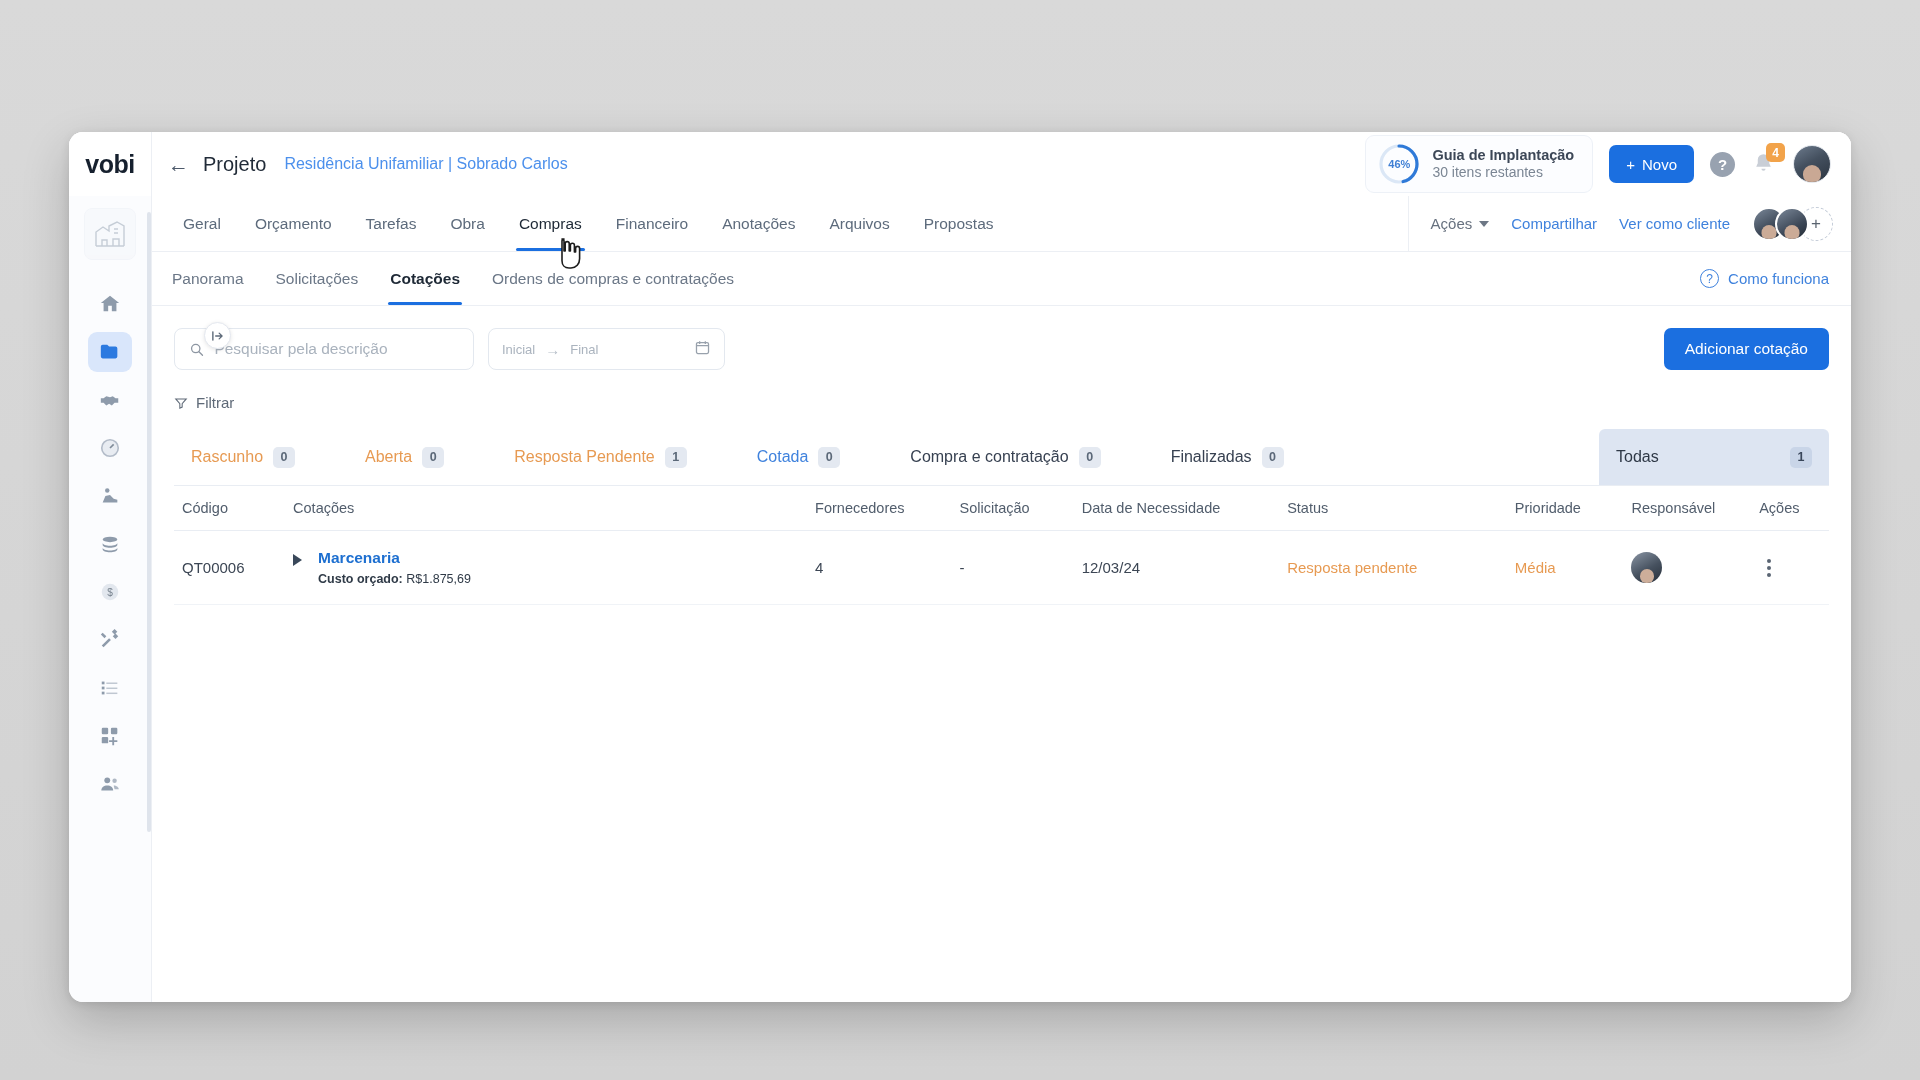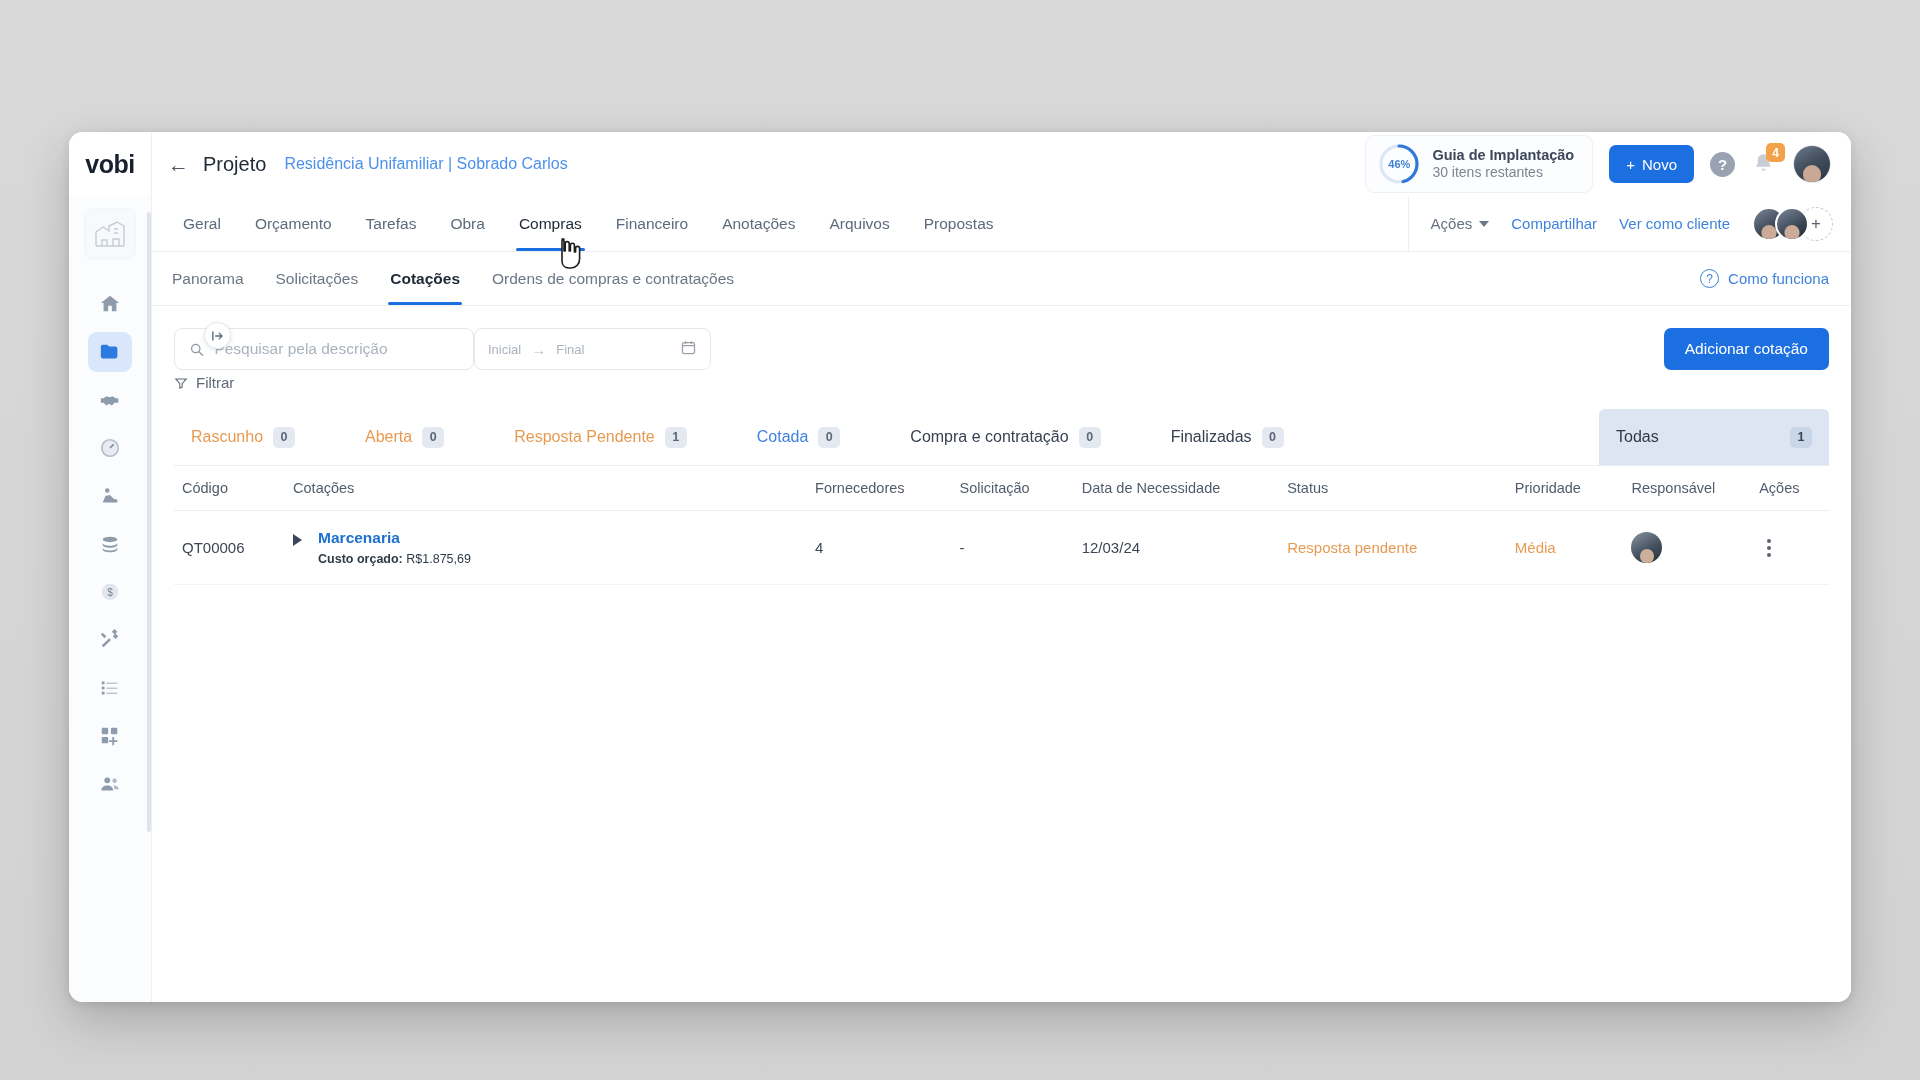--- a/index.html
+++ b/index.html
@@ -181,21 +181,21 @@
     margin-left: auto; display: flex; align-items: center; gap: 9px;
     padding-right: 22px; color: #3f82dd; font-size: 15px; cursor: pointer;
   }
   .circ-q {
     width: 19px; height: 19px; border-radius: 50%; border: 1.6px solid #3f82dd;
     display: flex; align-items: center; justify-content: center; font-size: 12px;
   }
 
   
   #filterbar { flex: 0 0 auto; padding: 22px 22px 0 22px; background: #fff; }
-  .fb-row { display: flex; align-items: center; }
+  .fb-row { display: flex; align-items: center; gap: 14px; }
   .search-box {
     width: 300px; height: 42px; border: 1px solid #e3e8ef; border-radius: 8px;
     display: flex; align-items: center; gap: 10px; padding: 0 14px; background: #fff;
   }
   .search-box input {
     border: none; outline: none; font-size: 15.5px; color: #2c3542; width: 100%;
     font-family: "Liberation Sans", sans-serif; background: transparent;
   }
   .search-box input::placeholder { color: #a9b2bd; }
   .date-box {
@@ -204,21 +204,21 @@
   }
   .date-seg { font-size: 13px; color: #aab3be; }
   .date-arrow { color: #b7bfc9; font-size: 15px; }
   .cal-icon { margin-left: auto; color: #9aa3ae; }
   .btn-add {
     margin-left: auto; background: #1b6fe0; color: #fff; border: none; border-radius: 7px;
     height: 42px; padding: 0 21px; font-size: 15.5px; cursor: pointer;
     font-family: "Liberation Sans", sans-serif;
   }
   .filtrar {
-    margin-top: 4px; display: flex; align-items: center; gap: 8px;
+    margin-top: 24px; display: flex; align-items: center; gap: 8px;
     font-size: 15px; color: #5e6977; cursor: pointer; width: fit-content;
   }
 
   
   #statusbar {
     margin-top: 18px; display: flex; align-items: stretch; height: 56px;
     padding: 0 22px; background: #fff;
   }
   .sttab {
     display: flex; align-items: center; gap: 10px; padding: 0 17px;

